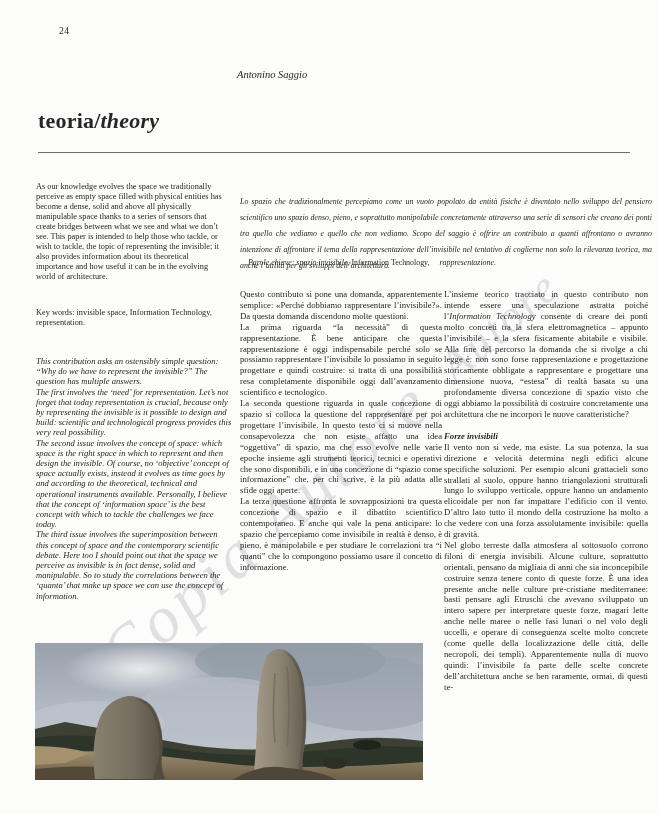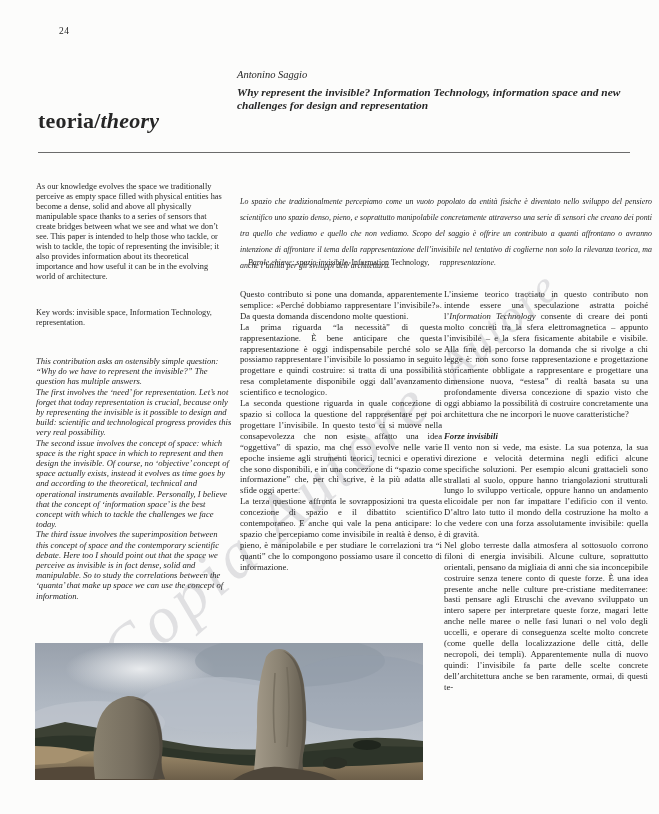--- a/index.html
+++ b/index.html
@@ -55,21 +55,20 @@
 
   <div class="abs page-number">24</div>
 
   <div class="abs section-label">
     <span class="it">teoria/</span><span class="en">theory</span>
   </div>
 
   <div class="abs author">Antonino Saggio</div>
 
   <div class="abs title-block">
-    <div class="title-en">Why represent the invisible? Information Technology, information space and new challenges for design and representation</div>
   </div>
 
   <div class="abs rule"></div>
 
   <div class="abs abstract-it">Lo spazio che tradizionalmente percepiamo come un vuoto popolato da entità fisiche è diventato nello sviluppo del pensiero scientifico uno spazio denso, pieno, e soprattutto manipolabile concretamente attraverso una serie di sensori che creano dei ponti tra quello che vediamo e quello che non vediamo. Scopo del saggio è offrire un contributo a quanti affrontano o avranno intenzione di affrontare il tema della rappresentazione dell’invisibile nel tentativo di coglierne non solo la rilevanza teorica, ma anche l’utilità per gli sviluppi dell’architettura.</div>
   <div class="abs keywords-it">
     <span class="i">Parole chiave: spazio invisibile, </span><span class="r">Information Technology, </span><span class="i">rappresentazione.</span>
   </div>
 
   <div class="abs abstract-en">As our knowledge evolves the space we traditionally perceive as empty space filled with physical entities has become a dense, solid and above all physically manipulable space thanks to a series of sensors that create bridges between what we see and what we don’t see. This paper is intended to help those who tackle, or wish to tackle, the topic of representing the invisible; it also provides information about its theoretical importance and how useful it can be in the evolving world of architecture.</div>

